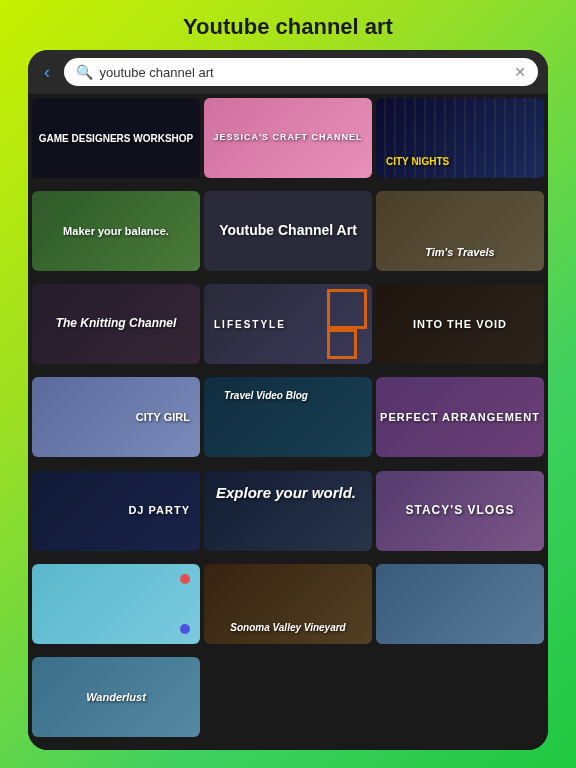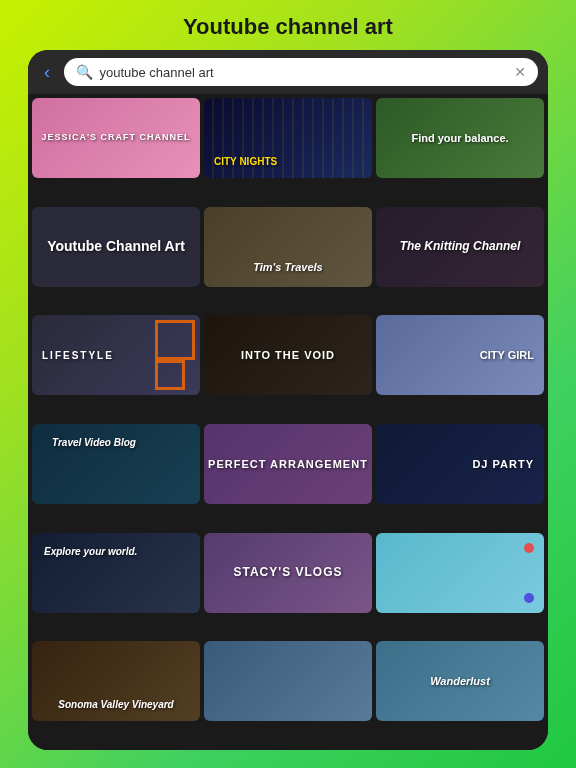--- a/index.html
+++ b/index.html
@@ -125,30 +125,34 @@
     <span class="back-btn">‹</span>
     <div class="search-input-wrap">
       <span class="search-icon">🔍</span>
       <span class="search-input-text">youtube channel art</span>
       <span class="clear-btn">✕</span>
     </div>
   </div>
 
   <div class="grid-container">
 
+    <div class="card card-game" style="background:#1a1a2e;">
+      <div style="position:absolute;inset:0;background:linear-gradient(rgba(0,0,0,0.4),rgba(0,0,0,0.4)); z-index:1;"></div>
+      <span class="card-text" style="z-index:2;font-size:10px;">GAME DESIGNERS WORKSHOP</span>
+    </div>
     <div class="card card-jessica" style="background:linear-gradient(135deg,#d070a0,#e890b8);">
       <span class="card-text" style="font-size:9px;letter-spacing:1px;">JESSICA'S CRAFT CHANNEL</span>
     </div>
 
     <div class="card" style="background:linear-gradient(135deg,#0a0a2e,#1a2a5e);">
       <div style="position:absolute;inset:0;background:repeating-linear-gradient(90deg,transparent,transparent 8px,rgba(255,220,0,0.15) 9px,transparent 10px);z-index:1;"></div>
       <span class="card-text" style="z-index:2;font-size:10px;text-align:left;left:6px;bottom:6px;position:absolute;color:#ffdd00;">CITY NIGHTS</span>
     </div>
     <div class="card" style="background:linear-gradient(135deg,#2d5a27,#4a7a3a);">
-      <span class="card-text" style="font-size:11px;">Find your balance.</span>
+      <span class="card-text" style="font-size:11px;">Maker your balance.</span>
     </div>
 
     <div class="card card-youtube-channel">
       <span class="card-text" style="font-size:14px;line-height:1.4;">Youtube Channel Art</span>
     </div>
     <div class="card" style="background:linear-gradient(rgba(0,0,0,0.3),rgba(0,0,0,0.3)),linear-gradient(135deg,#6a5a3a,#8a7a5a);">
       <span class="card-text" style="font-style:italic;bottom:8px;position:absolute;">Tim's Travels</span>
     </div>
     <div class="card" style="background:linear-gradient(rgba(0,0,0,0.5),rgba(0,0,0,0.5)),linear-gradient(135deg,#4a3a5a,#6a4a6a);">
       <span class="card-text" style="font-style:italic;font-size:12px;">The Knitting Channel</span>
@@ -170,21 +174,21 @@
       <span class="card-text" style="font-size:10px;font-style:italic;left:16px;top:8px;position:absolute;">Travel Video Blog</span>
     </div>
     <div class="card" style="background:linear-gradient(rgba(0,0,0,0.3),rgba(0,0,0,0.3)),linear-gradient(135deg,#7a4a9a,#9a5aaa);">
       <span class="card-text" style="font-size:11px;letter-spacing:1px;">PERFECT ARRANGEMENT</span>
     </div>
     <div class="card" style="background:linear-gradient(rgba(0,0,0,0.4),rgba(0,0,0,0.4)),linear-gradient(135deg,#1a2a5a,#2a3a7a);">
       <span class="card-text" style="font-size:11px;letter-spacing:1px;right:6px;position:absolute;">DJ PARTY</span>
     </div>
 
     <div class="card" style="background:linear-gradient(rgba(0,0,0,0.3),rgba(0,0,0,0.3)),linear-gradient(135deg,#1a2a4a,#3a4a6a);">
-      <span class="card-text" style="font-size:10px;font-style:italic;left:8px;top:8px;position:absolute;">Explore your world.</span>
+      <span class="card-text" style="font-size:15px;font-style:italic;left:8px;top:8px;position:absolute;">Explore your world.</span>
     </div>
     <div class="card" style="background:linear-gradient(rgba(0,0,0,0.2),rgba(0,0,0,0.2)),linear-gradient(135deg,#6a4a8a,#9a6aaa);">
       <span class="card-text" style="font-size:12px;letter-spacing:1px;">STACY'S VLOGS</span>
     </div>
     <div class="card" style="background:linear-gradient(135deg,#5ab8cc,#7acade);">
       <div style="position:absolute;top:10px;right:10px;width:10px;height:10px;border-radius:50%;background:#e05050;z-index:2;"></div>
       <div style="position:absolute;bottom:10px;right:10px;width:10px;height:10px;border-radius:50%;background:#5050e0;z-index:2;"></div>
     </div>
 
     <div class="card" style="background:linear-gradient(rgba(0,0,0,0.4),rgba(0,0,0,0.4)),linear-gradient(135deg,#5a3a1a,#8a6a3a);">

